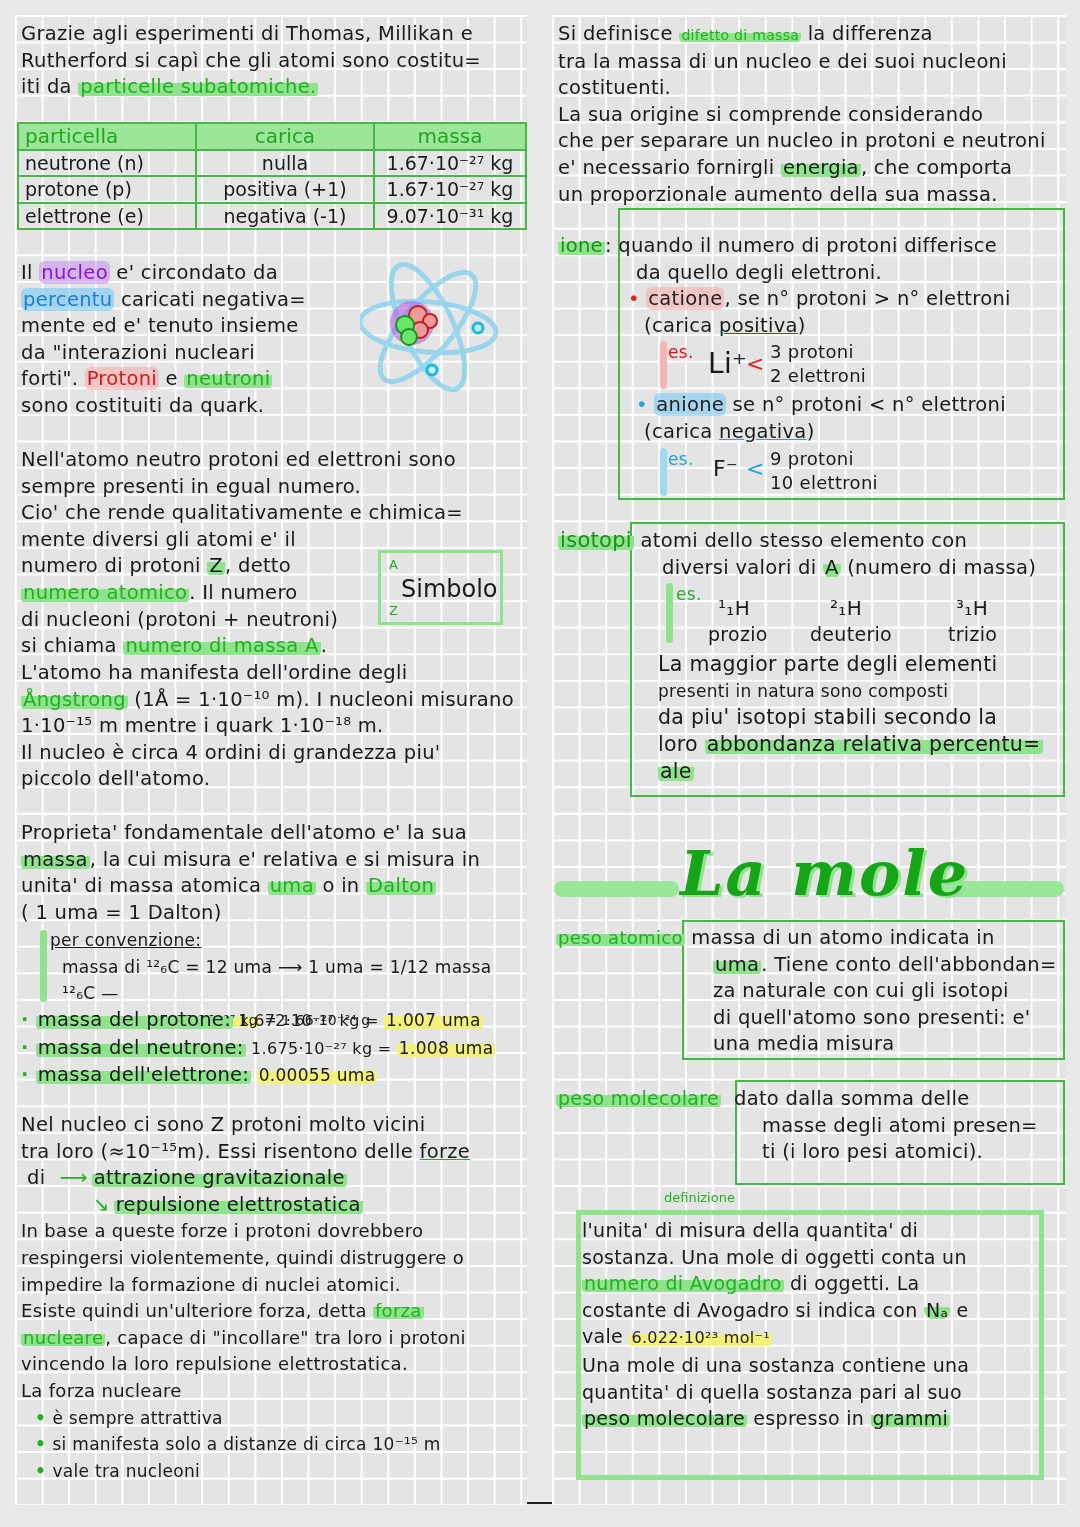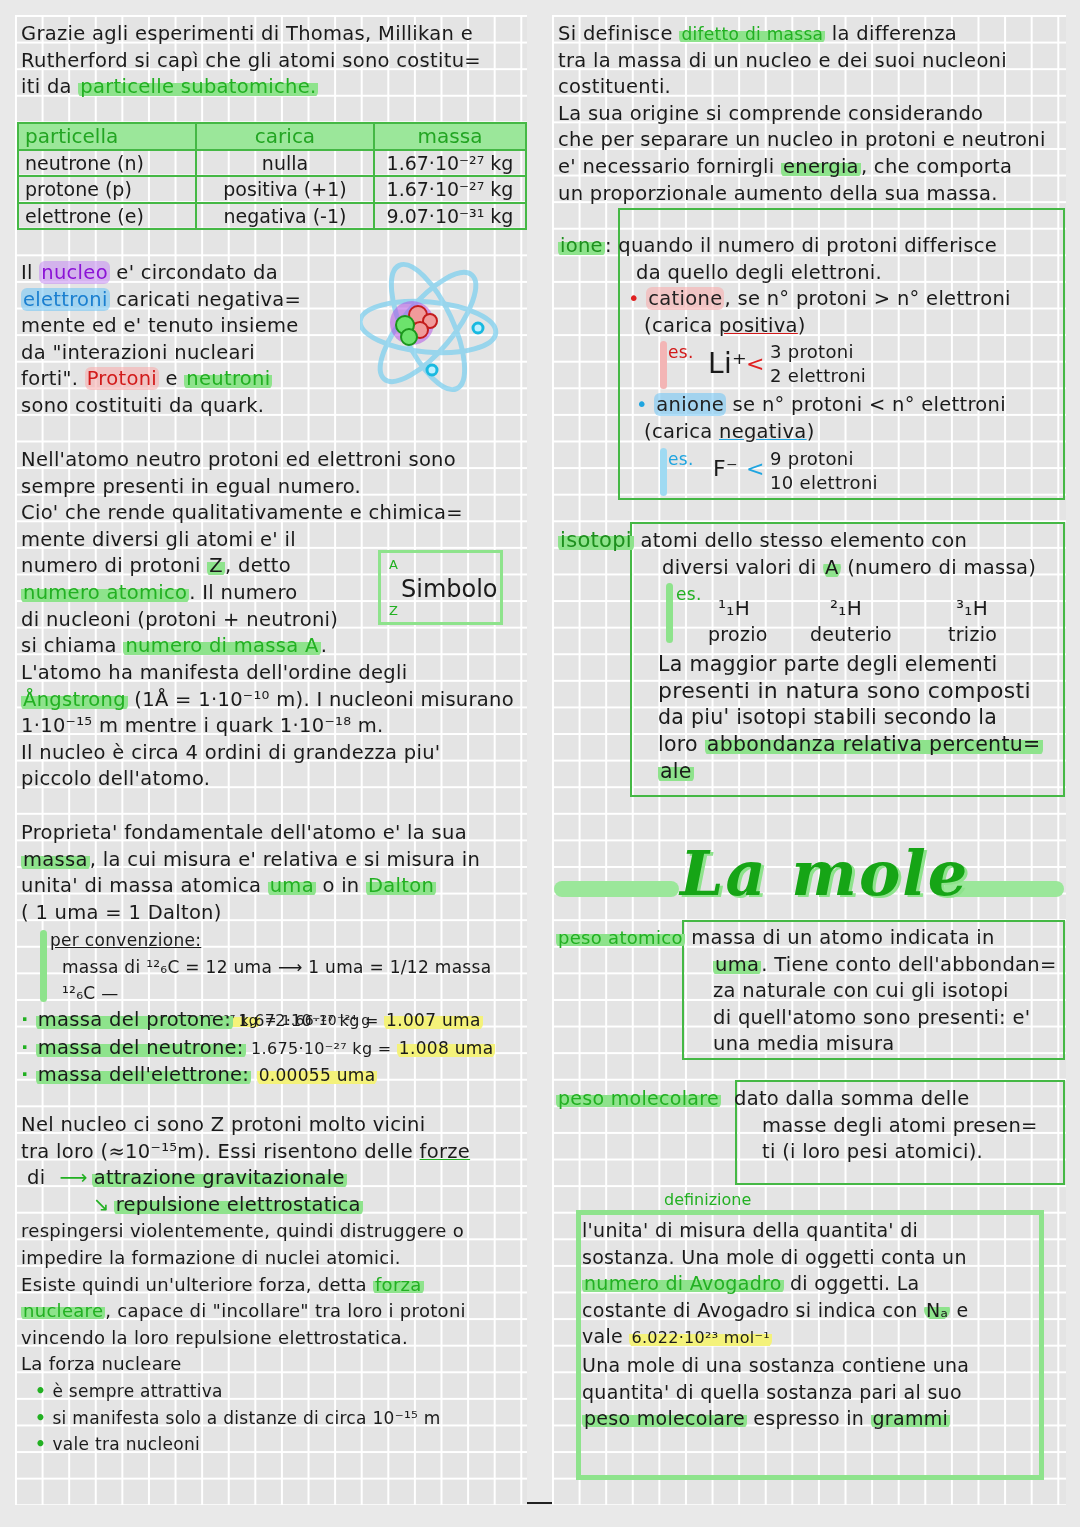--- a/index.html
+++ b/index.html
@@ -59,21 +59,21 @@
     <tr>
       <td>elettrone (e)</td>
       <td>negativa (-1)</td>
       <td>9.07·10⁻³¹ kg</td>
     </tr>
   </tbody>
     </table>
 
   <div class="blk" style="left:6px;top:245px;width:300px">
     <div><span>Il </span><span class="purple">nucleo</span><span> e' circondato da</span></div>
-    <div><span class="blue">elettroni</span><span> caricati negativa=</span></div>
+    <div><span class="blue">percentu</span><span> caricati negativa=</span></div>
     <div>mente ed e' tenuto insieme</div>
     <div>da "interazioni nucleari</div>
     <div><span>forti". </span><span class="red">Protoni</span><span> e </span><span class="hl gtxt">neutroni</span></div>
     <div>sono costituiti da quark.</div>
   </div>
 
   <svg style="position:absolute;left:345px;top:240px" width="140" height="145" viewBox="0 0 140 145">
     <g fill="none" stroke="#7fd0ef" stroke-width="5" opacity=".75">
       <ellipse cx="68" cy="72" rx="25" ry="68" transform="rotate(-25 68 72)"></ellipse>
       <ellipse cx="68" cy="72" rx="25" ry="68" transform="rotate(40 68 72)"></ellipse>
@@ -132,38 +132,39 @@
     <div><span class="bullet">· </span><span class="hl">massa del protone:</span><span style="font-size:16px"> 1.672·10⁻²⁷ kg = </span><span class="yl" style="font-size:17px">1.007 uma</span></div>
     <div><span class="bullet">· </span><span class="hl">massa del neutrone:</span><span style="font-size:16px">  1.675·10⁻²⁷ kg = </span><span class="yl" style="font-size:17px">1.008 uma</span></div>
     <div><span class="bullet">· </span><span class="hl">massa dell'elettrone:</span><span style="font-size:16px">  </span><span class="yl" style="font-size:17px">0.00055 uma</span></div>
   </div>
 
   <div class="blk" style="left:6px;top:1097px;width:510px">
     <div>Nel nucleo ci sono Z protoni molto vicini</div>
     <div><span>tra loro (≈10⁻¹⁵m). Essi risentono delle </span><span style="text-decoration:underline;text-decoration-color:#22b022">forze</span></div>
     <div><span style="padding-left:6px">di</span><span style="color:#22b022;padding:0 4px 0 14px">⟶</span><span class="hl">attrazione gravitazionale</span></div>
     <div><span style="color:#22b022;padding-left:72px;padding-right:4px">↘</span><span class="hl">repulsione elettrostatica</span></div>
+    <div style="font-size:18px">In base a queste forze i protoni dovrebbero</div>
     <div style="font-size:18px">respingersi violentemente, quindi distruggere o</div>
     <div style="font-size:18px">impedire la formazione di nuclei atomici.</div>
     <div style="font-size:18px"><span>Esiste quindi un'ulteriore forza, detta </span><span class="hl gtxt">forza</span></div>
     <div style="font-size:18px"><span class="hl gtxt">nucleare</span><span>, capace di "incollare" tra loro i protoni</span></div>
     <div style="font-size:18px">vincendo la loro repulsione elettrostatica.</div>
     <div style="font-size:18px">La forza nucleare</div>
     <div style="font-size:17px;padding-left:14px"><span class="bullet">• </span><span>è sempre attrattiva</span></div>
     <div style="font-size:17px;padding-left:14px"><span class="bullet">• </span><span>si manifesta solo a distanze  di circa 10⁻¹⁵ m</span></div>
     <div style="font-size:17px;padding-left:14px"><span class="bullet">• </span><span>vale tra nucleoni</span></div>
   </div>
 </div>
 
 <div style="position:absolute;left:527px;top:1502px;width:26px;height:2px;background:#222"></div>
 
 <div class="page right">
 
   <div class="blk" style="left:6px;top:6px;width:505px">
-    <div><span>Si definisce </span><span class="hl gtxt" style="font-size:17px">difetto di massa</span><span> la differenza</span></div>
+    <div><span>Si definisce </span><span class="hl gtxt" style="font-size:14px">difetto di massa</span><span> la differenza</span></div>
     <div>tra la massa di un nucleo e dei suoi nucleoni</div>
     <div>costituenti.</div>
     <div>La sua origine si comprende considerando</div>
     <div>che per separare un nucleo in protoni e neutroni</div>
     <div><span>e' necessario fornirgli </span><span class="hl">energia</span><span>, che comporta</span></div>
     <div>un proporzionale aumento della sua massa.</div>
   </div>
 
   <div class="gbox" style="left:66px;top:193px;width:447px;height:292px;border-left:none;border-top-left-radius:0"></div>
   <div style="position:absolute;left:66px;top:193px;width:2px;height:292px;background:#45b845"></div>
@@ -200,21 +201,21 @@
       <span class="vbar" style="left:108px;top:2px;height:60px;background:#8ee38c"></span>
       <span style="position:absolute;left:118px;top:0;color:#22b022;font-size:17px">es.</span>
       <span style="position:absolute;left:160px;top:14px;font-size:20px">¹₁H</span>
       <span style="position:absolute;left:150px;top:40px;font-size:19px">prozio</span>
       <span style="position:absolute;left:272px;top:14px;font-size:20px">²₁H</span>
       <span style="position:absolute;left:252px;top:40px;font-size:19px">deuterio</span>
       <span style="position:absolute;left:398px;top:14px;font-size:20px">³₁H</span>
       <span style="position:absolute;left:390px;top:40px;font-size:19px">trizio</span>
     </div>
     <div style="padding-left:100px;margin-top:12px;font-size:20.5px">La maggior parte degli elementi</div>
-    <div style="padding-left:100px;font-size:22px">presenti in natura sono composti</div>
+    <div style="padding-left:100px;font-size:17px">presenti in natura sono composti</div>
     <div style="padding-left:100px;font-size:20.5px">da piu' isotopi stabili secondo la</div>
     <div style="padding-left:100px;font-size:20.5px"><span>loro </span><span class="hl">abbondanza relativa percentu=</span></div>
     <div style="padding-left:100px;font-size:20.5px"><span class="hl">ale</span></div>
   </div>
 
   <div class="bar" style="left:2px;top:866px;width:125px"></div>
   <div class="bar" style="left:392px;top:866px;width:120px"></div>
   <div class="title-mole" style="left:128px;top:822px">La mole</div>
 
   <div class="gbox" style="left:130px;top:905px;width:383px;height:140px;border-left-width:2px"></div>
@@ -226,21 +227,21 @@
     <div style="padding-left:157px">una media misura</div>
   </div>
 
   <div class="gbox" style="left:183px;top:1065px;width:330px;height:105px"></div>
   <div class="blk" style="left:4px;top:1070px;width:510px">
     <div><span class="hl gtxt" style="font-size:19px">peso molecolare</span>&nbsp;&nbsp;<span>dato dalla somma delle</span></div>
     <div style="padding-left:206px">masse degli atomi presen=</div>
     <div style="padding-left:206px">ti (i loro pesi atomici).</div>
   </div>
 
-  <div style="position:absolute;left:112px;top:1175px;color:#22b022;font-size:16px">definizione</div>
+  <div style="position:absolute;left:112px;top:1175px;color:#22b022;font-size:13px">definizione</div>
   <div style="position:absolute;left:24px;top:1195px;width:468px;height:270px;border:5px solid #8ee38c"></div>
   <div class="blk" style="left:30px;top:1202px;width:460px;font-size:19px">
     <div>l'unita' di misura della quantita' di</div>
     <div>sostanza. Una mole di oggetti conta un</div>
     <div><span class="hl gtxt">numero di Avogadro</span><span> di oggetti. La</span></div>
     <div><span>costante di Avogadro si indica con </span><span class="hl" style="border-radius:50%">Nₐ</span><span> e</span></div>
     <div><span>vale  </span><span class="yl" style="font-size:16px">6.022·10²³ mol⁻¹</span></div>
     <div>Una mole di una sostanza contiene una</div>
     <div>quantita' di quella sostanza pari al suo</div>
     <div><span class="hl">peso molecolare</span><span> espresso in </span><span class="hl">grammi</span></div>

